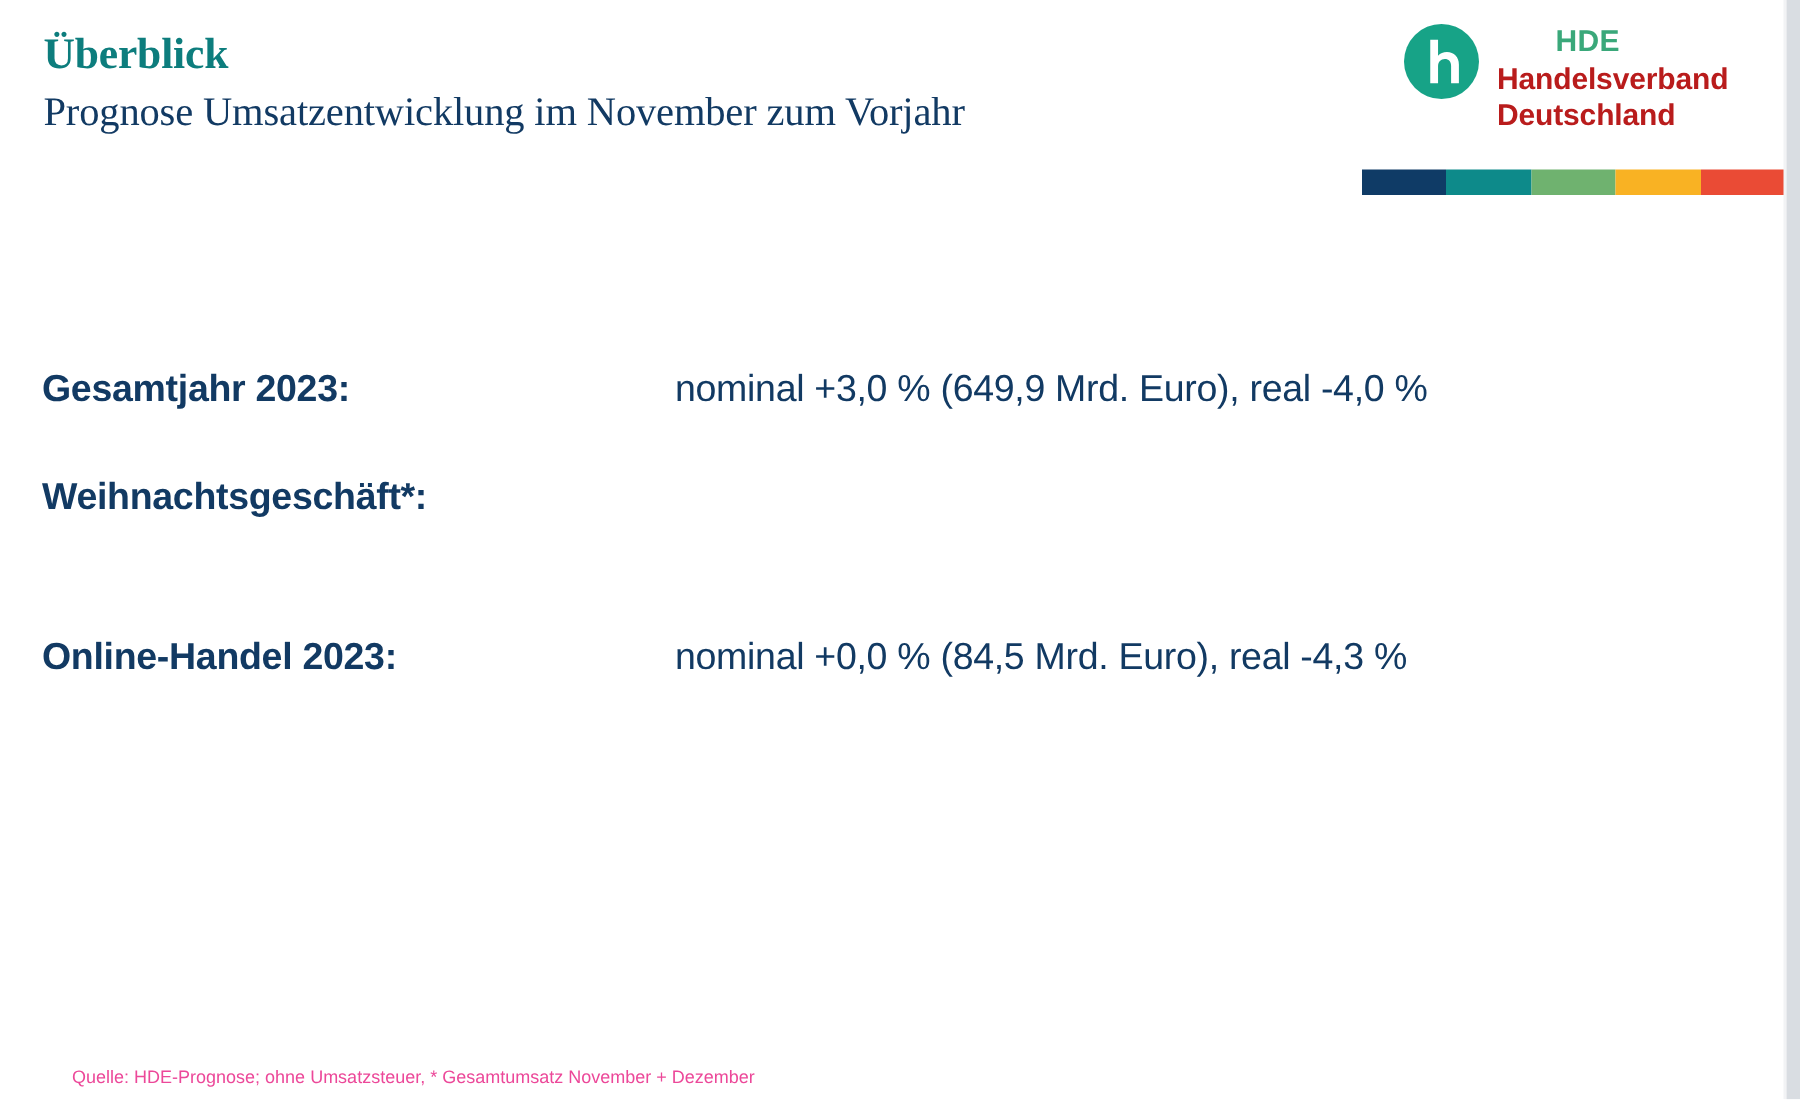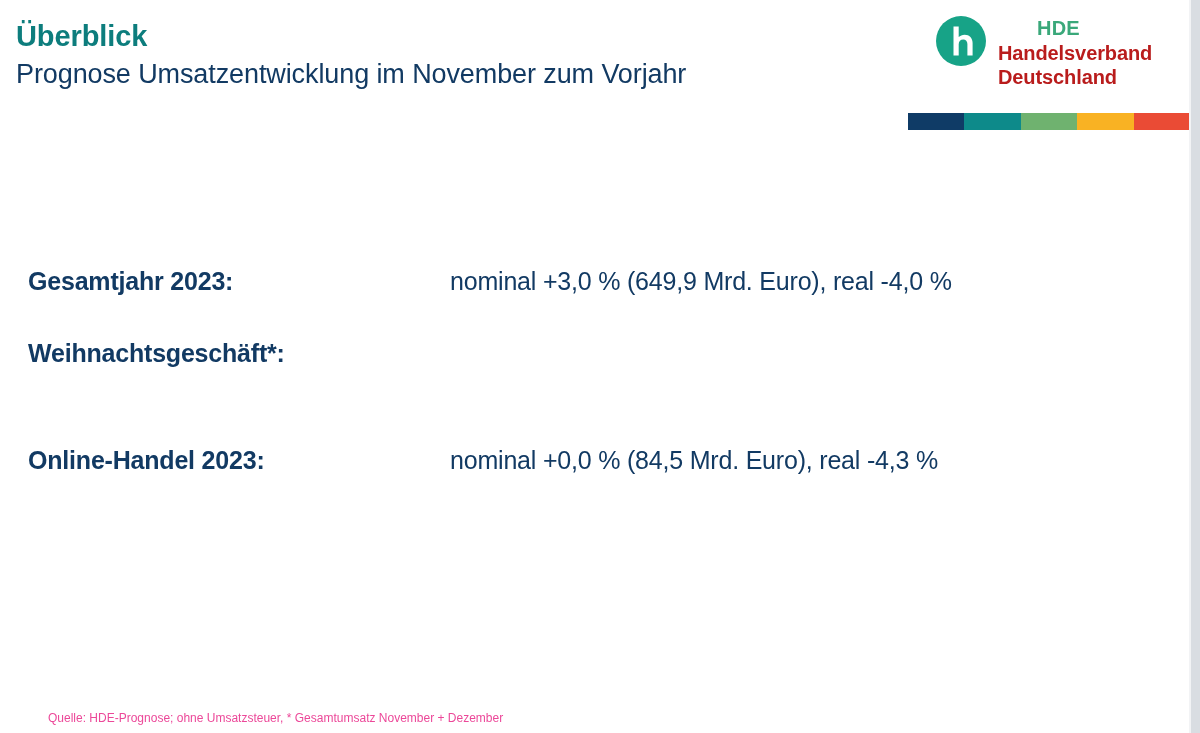--- a/index.html
+++ b/index.html
@@ -36,23 +36,24 @@
     top: 0;
     right: 9px;
     width: 2px;
     height: 733px;
     background: #f2f3f5;
   }
 
   
   .header {
     position: absolute;
-    left: 16px;
+    left: 29px;
     top: 20px;
     width: 860px;
+    font-family: Liberation Serif, serif;
   }
   .title {
     color: #0d7d7d;
     font-size: 29px;
     font-weight: bold;
     line-height: 1.16;
     letter-spacing: -0.1px;
     margin: 0;
   }
   .subtitle {
@@ -115,21 +116,21 @@
 
   
   .rows {
     position: absolute;
     left: 28px;
     top: 245px;
     width: 1120px;
   }
   .row {
     display: flex;
-    align-items: center;
+    align-items: flex-start;
     height: 72px;
   }
   .row.gap-after {
     margin-bottom: 35px;
   }
   .row-label {
     width: 422px;
     flex: 0 0 422px;
     color: #123a63;
     font-size: 25px;

